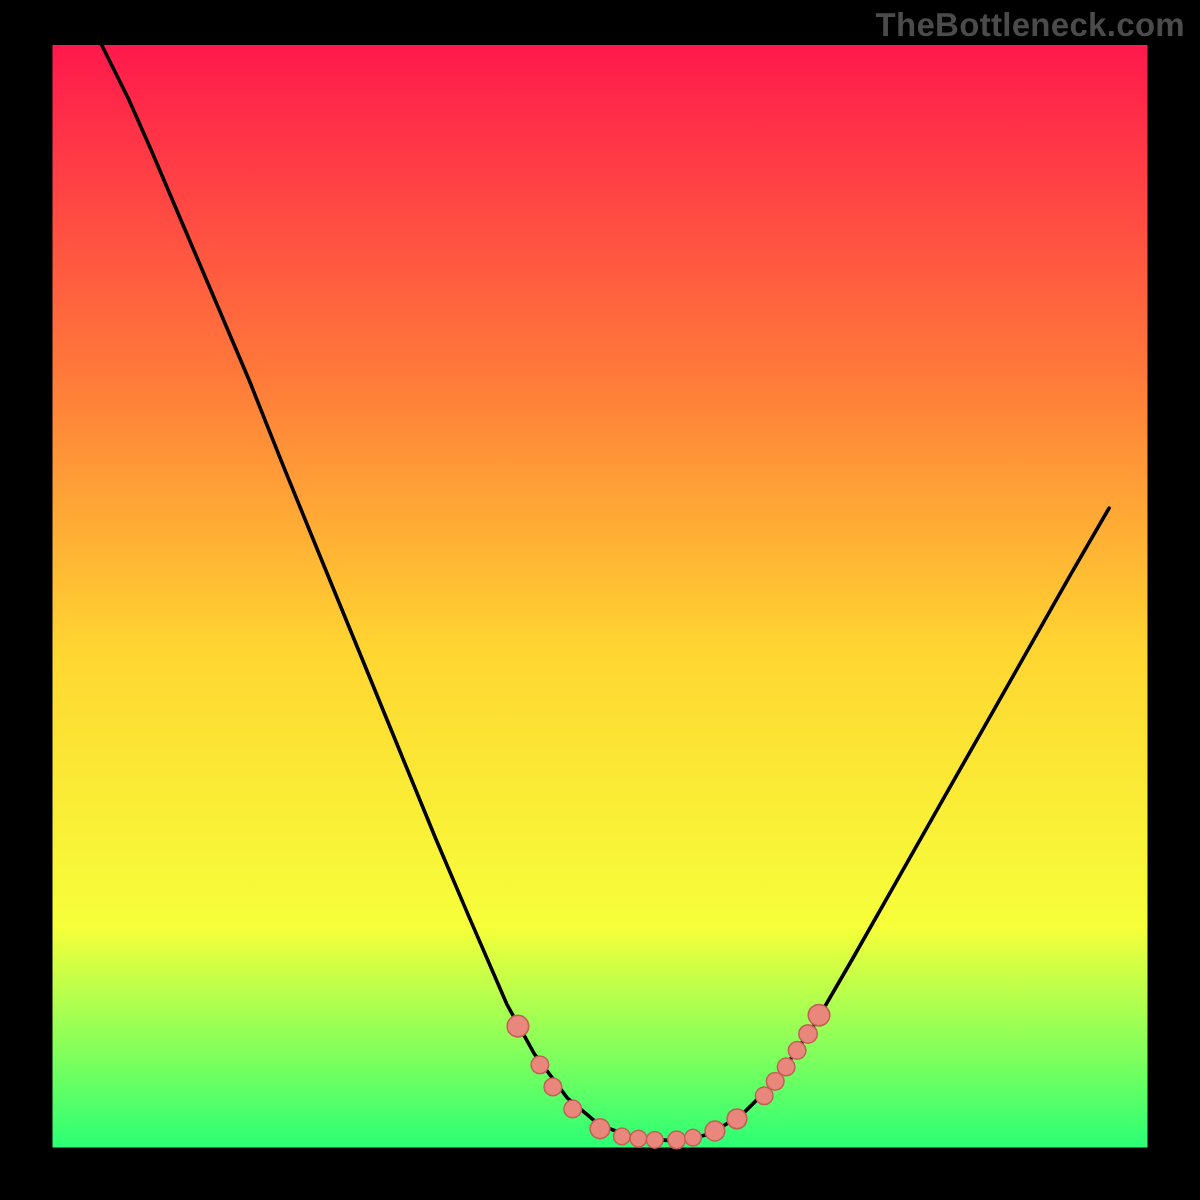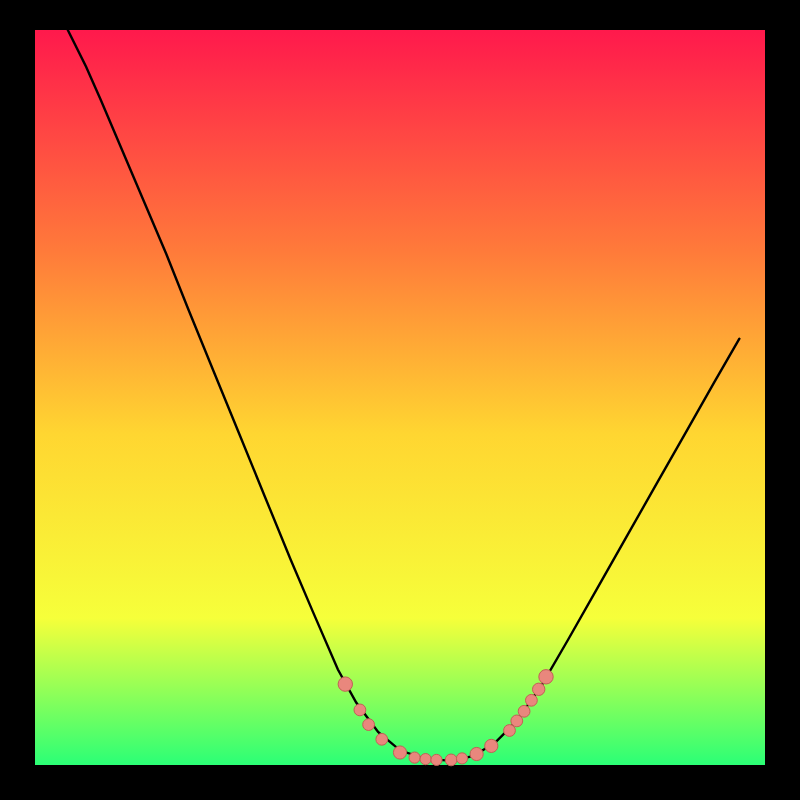--- a/index.html
+++ b/index.html
@@ -30,20 +30,21 @@
   svg {
     position: absolute;
     top: 0;
     left: 0;
   }
 </style>
 </head>
 <body>
 
 <div class="stage">
+  <div class="watermark">TheBottleneck.com</div>
   <svg id="plot" width="800" height="800" viewBox="0 0 800 800">
     <defs>
       <linearGradient id="bg-grad" x1="0" y1="0" x2="0" y2="1">
         <stop id="g0" offset="0%" stop-color="#ff194c"></stop>
         <stop id="g1" offset="30%" stop-color="#ff7a3a"></stop>
         <stop id="g2" offset="55%" stop-color="#ffd631"></stop>
         <stop id="g3" offset="80%" stop-color="#f6ff3a"></stop>
         <stop id="g4" offset="100%" stop-color="#2bff76"></stop>
       </linearGradient>
     </defs>

